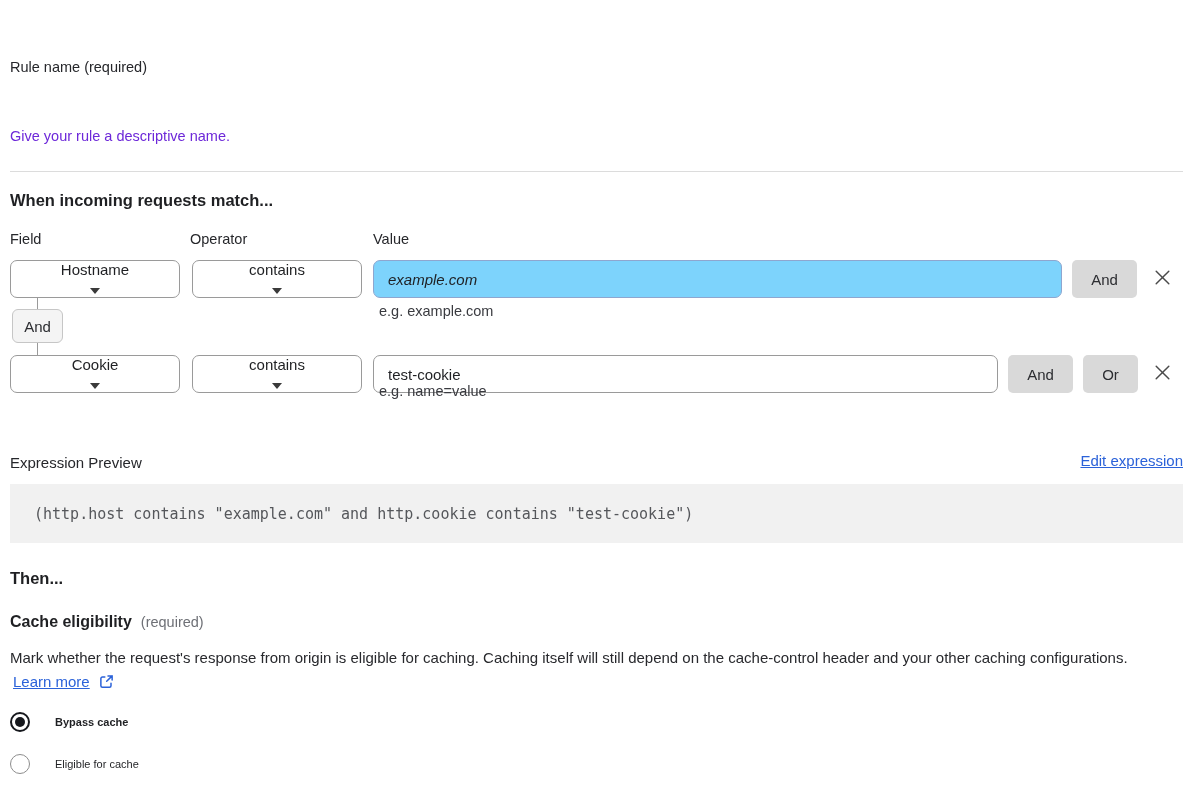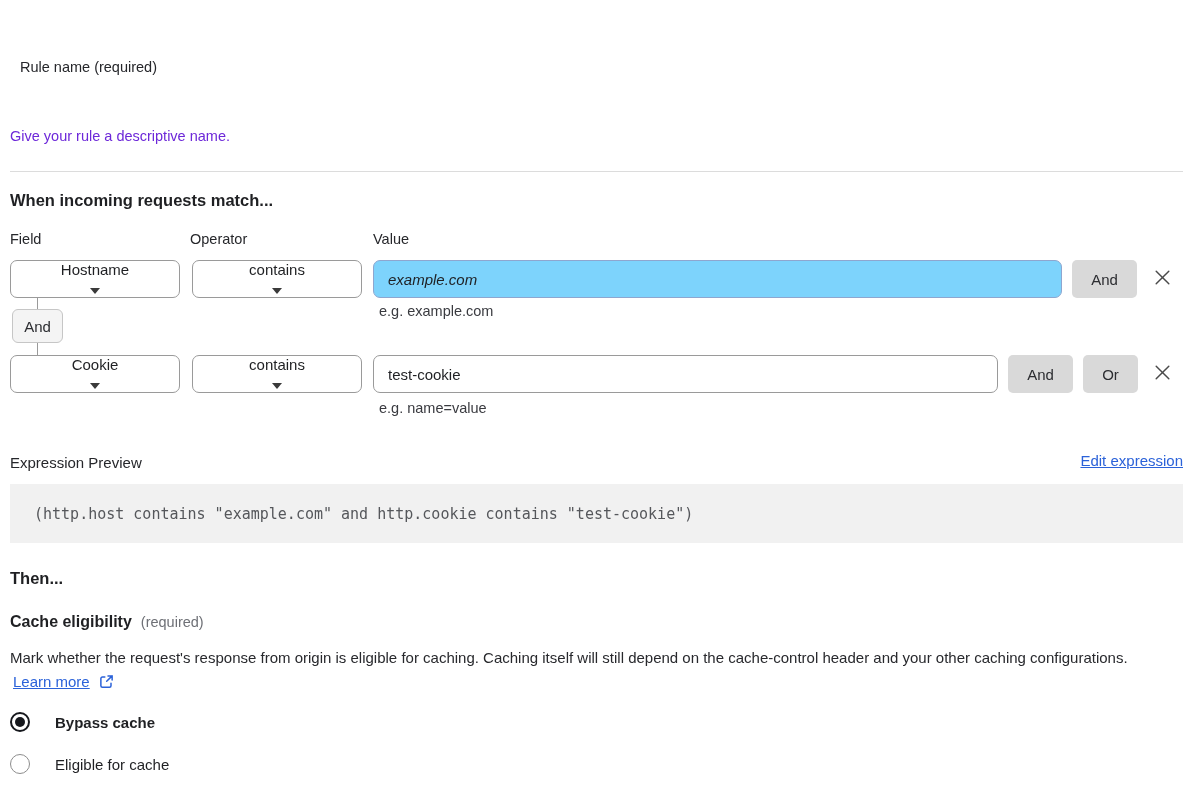--- a/index.html
+++ b/index.html
@@ -4,21 +4,21 @@
 <style>
   * { margin:0; padding:0; box-sizing:border-box; }
   html,body { background:#fff; }
   body { font-family:"Liberation Sans", sans-serif; color:#1f2023; }
   .page { position:relative; width:1200px; height:793px; background:#fff; overflow:hidden; }
   .abs { position:absolute; }
 
   .page-title { left:10px; top:9px; font-size:20px; font-weight:700; letter-spacing:-0.1px; }
 
   .field-label { font-size:14.5px; color:#26272b; }
-  .rule-label { left:20px; top:59px; }
+  .rule-label { left:10px; top:59px; }
   .rule-input { left:10px; top:84px; width:586px; height:38px; border:1px solid #9a9a9a; border-radius:7px;
                 padding:0 14px; font-size:15px; color:#1f2023; background:#fff; outline:none;
                 font-family:"Liberation Sans", sans-serif; }
   .rule-helper { left:10px; top:128px; font-size:14.5px; color:#6d28d9; }
 
   .divider { left:10px; top:171px; width:1173px; height:0; border-top:1px solid #dcdcdc; }
 
   .section-heading { font-size:16.5px; font-weight:700; color:#1f2023; }
   .match-heading { left:10px; top:191px; }
 
@@ -46,21 +46,21 @@
   .and-2 { left:1008px; top:355px; width:65px; }
   .or-2  { left:1083px; top:355px; width:55px; }
 
   .x-btn { width:28px; height:28px; background:transparent; border:none; cursor:pointer;
            display:flex; align-items:center; justify-content:center; }
   .x-1 { left:1148px; top:265px; }
   .x-2 { left:1148px; top:360px; }
 
   .hint { font-size:14.5px; color:#3a3b40; }
   .hint-1 { left:379px; top:303px; }
-  .hint-2 { left:379px; top:400px; }
+  .hint-2 { left:379px; top:383px; }
 
   .connector-line { left:37px; top:298px; width:1px; height:57px; background:#9a9a9a; }
   .connector-chip { left:12px; top:309px; width:51px; height:34px; background:#f4f4f4;
                     border:1px solid #c6c6c6; border-radius:6px; font-size:15px; color:#2c2d31;
                     display:flex; align-items:center; justify-content:center; cursor:pointer;
                     font-family:"Liberation Sans", sans-serif; }
 
   .expr-label { left:10px; top:454px; font-size:15px; color:#26272b; }
   .edit-link { top:452px; right:17px; font-size:15px; color:#2b62d9; text-decoration:underline;
                cursor:pointer; }
@@ -77,21 +77,21 @@
   .learn-more { color:#2b62d9; text-decoration:underline; cursor:pointer; margin-left:3px; }
   .ext-icon { display:inline-block; vertical-align:-2px; margin-left:5px; }
 
   .radio-row { display:flex; align-items:center; cursor:pointer; }
   .radio-1 { left:10px; top:712px; }
   .radio-2 { left:10px; top:754px; }
   .radio-circle { width:20px; height:20px; border-radius:50%; flex:0 0 auto; position:relative; }
   .radio-selected { border:2px solid #16181d; }
   .radio-selected::after { content:""; position:absolute; inset:3px; border-radius:50%; background:#16181d; }
   .radio-unselected { border:1.5px solid #8d8d8d; }
-  .radio-label { margin-left:25px; font-size:15px; color:#1f2023; }
+  .radio-label { margin-left:25px; font-size:11px; color:#1f2023; }
   .radio-label.bold { font-weight:700; }
 </style>
 </head>
 <body>
 
 <div class="page">
 
 
   <div class="abs field-label rule-label">Rule name (required)</div>
   <div class="abs rule-helper">Give your rule a descriptive name.</div>

